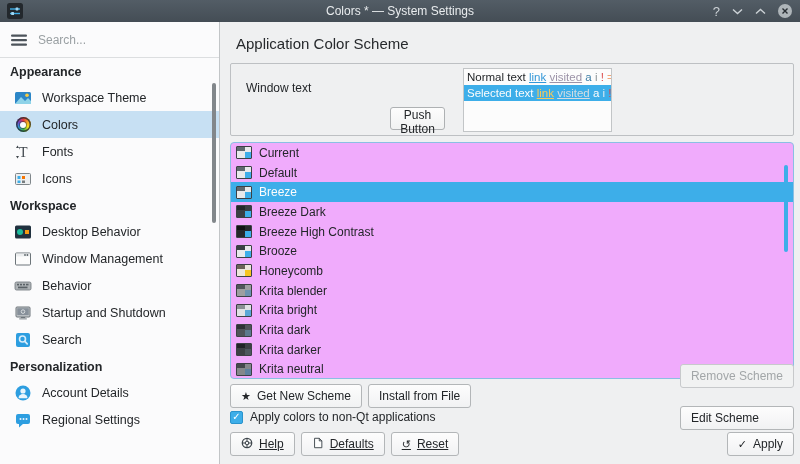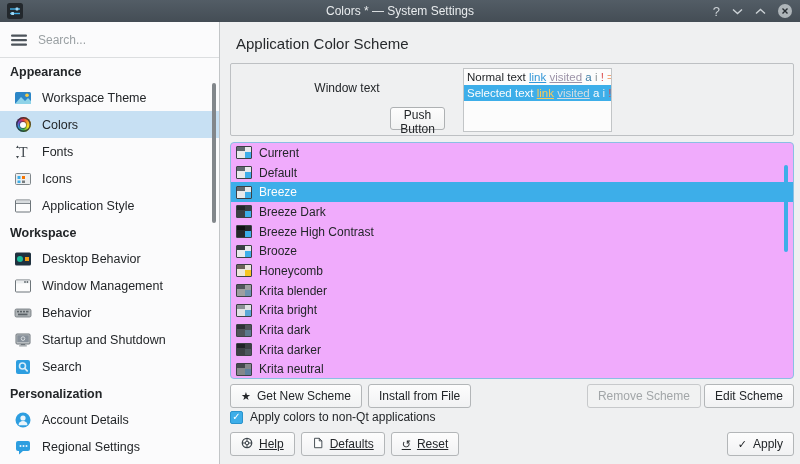--- a/index.html
+++ b/index.html
@@ -39,21 +39,21 @@
   .colorwheel { width:15px; height:15px; border-radius:50%; position:relative;
     background:conic-gradient(#e93a3a,#f5a623,#f8e71c,#36b34a,#2d9ee0,#7a3fc1,#e93a3a);
     box-shadow:inset 0 0 0 1.5px rgba(40,44,48,.8); }
   .colorwheel::after { content:""; position:absolute; inset:4.5px; background:#fcfcfc; border-radius:50%; box-shadow:0 0 0 1px rgba(40,44,48,.45); }
   
   .page-title { position:absolute; left:236px; top:35px; font-size:15px; color:#26292c; }
   .preview-frame {
     position:absolute; left:230px; top:63px; width:564px; height:73px;
     border:1px solid #bdc0c3; border-radius:2px; background:#eff0f1;
   }
-  .window-text-label { position:absolute; left:4px; top:17px; width:224px; text-align:center; font-size:12px; }
+  .window-text-label { position:absolute; left:15px; top:17px; width:224px; text-align:left; font-size:12px; }
   .push-button {
     position:absolute; left:159px; top:43px; width:55px; height:23px;
     border:1px solid #aeb1b3; border-radius:3px;
     background:linear-gradient(#fdfdfd,#f1f2f2); font-size:12px; font-family:inherit; color:#232629; cursor:pointer;
   }
   .sample-box {
     position:absolute; left:232px; top:4px; width:149px; height:64px;
     background:#fcfcfc; border:1px solid #c2c5c7; overflow:hidden;
   }
   .sample-line { height:16px; line-height:16px; padding-left:3px; font-size:11.5px; white-space:nowrap; }
@@ -74,21 +74,21 @@
   
   .btn {
     height:24px; display:inline-flex; align-items:center; gap:6px; padding:0 10px;
     border:1px solid #b3b6b8; border-radius:3px;
     background:linear-gradient(#fdfdfd,#f1f2f3);
     font-size:12px; font-family:inherit; color:#232629; cursor:pointer; white-space:nowrap;
   }
   .btn:disabled { color:#a2a6a8; background:#f1f2f2; border-color:#c7c9cb; cursor:default; }
   .btn .glyph { font-size:11px; line-height:1; }
   .actions-left  { position:absolute; left:230px; top:384px; display:flex; gap:6px; }
-  .actions-right { position:absolute; right:6px;  top:384px; display:flex; gap:3px; }
+  .actions-right { position:absolute; right:6px;  top:364px; display:flex; gap:18px;flex-direction:column; }
   .apply-row { position:absolute; left:230px; top:410px; display:flex; align-items:center; gap:7px; font-size:12px; cursor:pointer; }
   .checkbox { width:13px; height:13px; background:#3daee9; border:1px solid #2a93cc; border-radius:2px;
     display:inline-flex; align-items:center; justify-content:center; color:#fff; font-size:10px; line-height:1; }
   .footer-left  { position:absolute; left:230px; top:432px; display:flex; gap:6px;text-decoration:underline; }
   .footer-right { position:absolute; right:6px;  top:432px; display:flex; gap:6px; }
 </style>
 </head>
 <body>
 
 <div class="titlebar">
@@ -169,30 +169,20 @@
           <svg viewBox="0 0 18 18" width="18" height="18">
             <rect x="1.5" y="3.5" width="15" height="11" rx="1" fill="#eceeef" stroke="#7f868a"></rect>
             <rect x="3.5" y="6" width="3" height="3" fill="#3daee9"></rect>
             <rect x="8" y="6" width="3" height="3" fill="#f67400"></rect>
             <rect x="3.5" y="10.5" width="3" height="2.5" fill="#3daee9"></rect>
             <rect x="8" y="10.5" width="3" height="2.5" fill="#777d80"></rect>
           </svg>
         </span>
         <span>Icons</span>
       </div>
-      <div class="side-item">
-        <span class="side-icon">
-          <svg viewBox="0 0 18 18" width="18" height="18">
-            <rect x="1.5" y="3" width="15" height="12" rx="1" fill="#fcfcfc" stroke="#6d757a"></rect>
-            <path d="M1.5 6.5 h15" stroke="#6d757a"></path>
-            <rect x="2.2" y="3.6" width="13.6" height="2.6" fill="#d9dddf"></rect>
-          </svg>
-        </span>
-        <span>Application Style</span>
-      </div>
       <div class="side-section-header">Workspace</div>
       <div class="side-item">
         <span class="side-icon">
           <svg viewBox="0 0 18 18" width="18" height="18">
             <rect x="1" y="2.5" width="16" height="13" rx="1.5" fill="#20313f"></rect>
             <circle cx="6" cy="9" r="3" fill="#1abc9c"></circle>
             <rect x="11" y="7" width="4" height="4" fill="#f39c12"></rect>
           </svg>
         </span>
         <span>Desktop Behavior</span>

